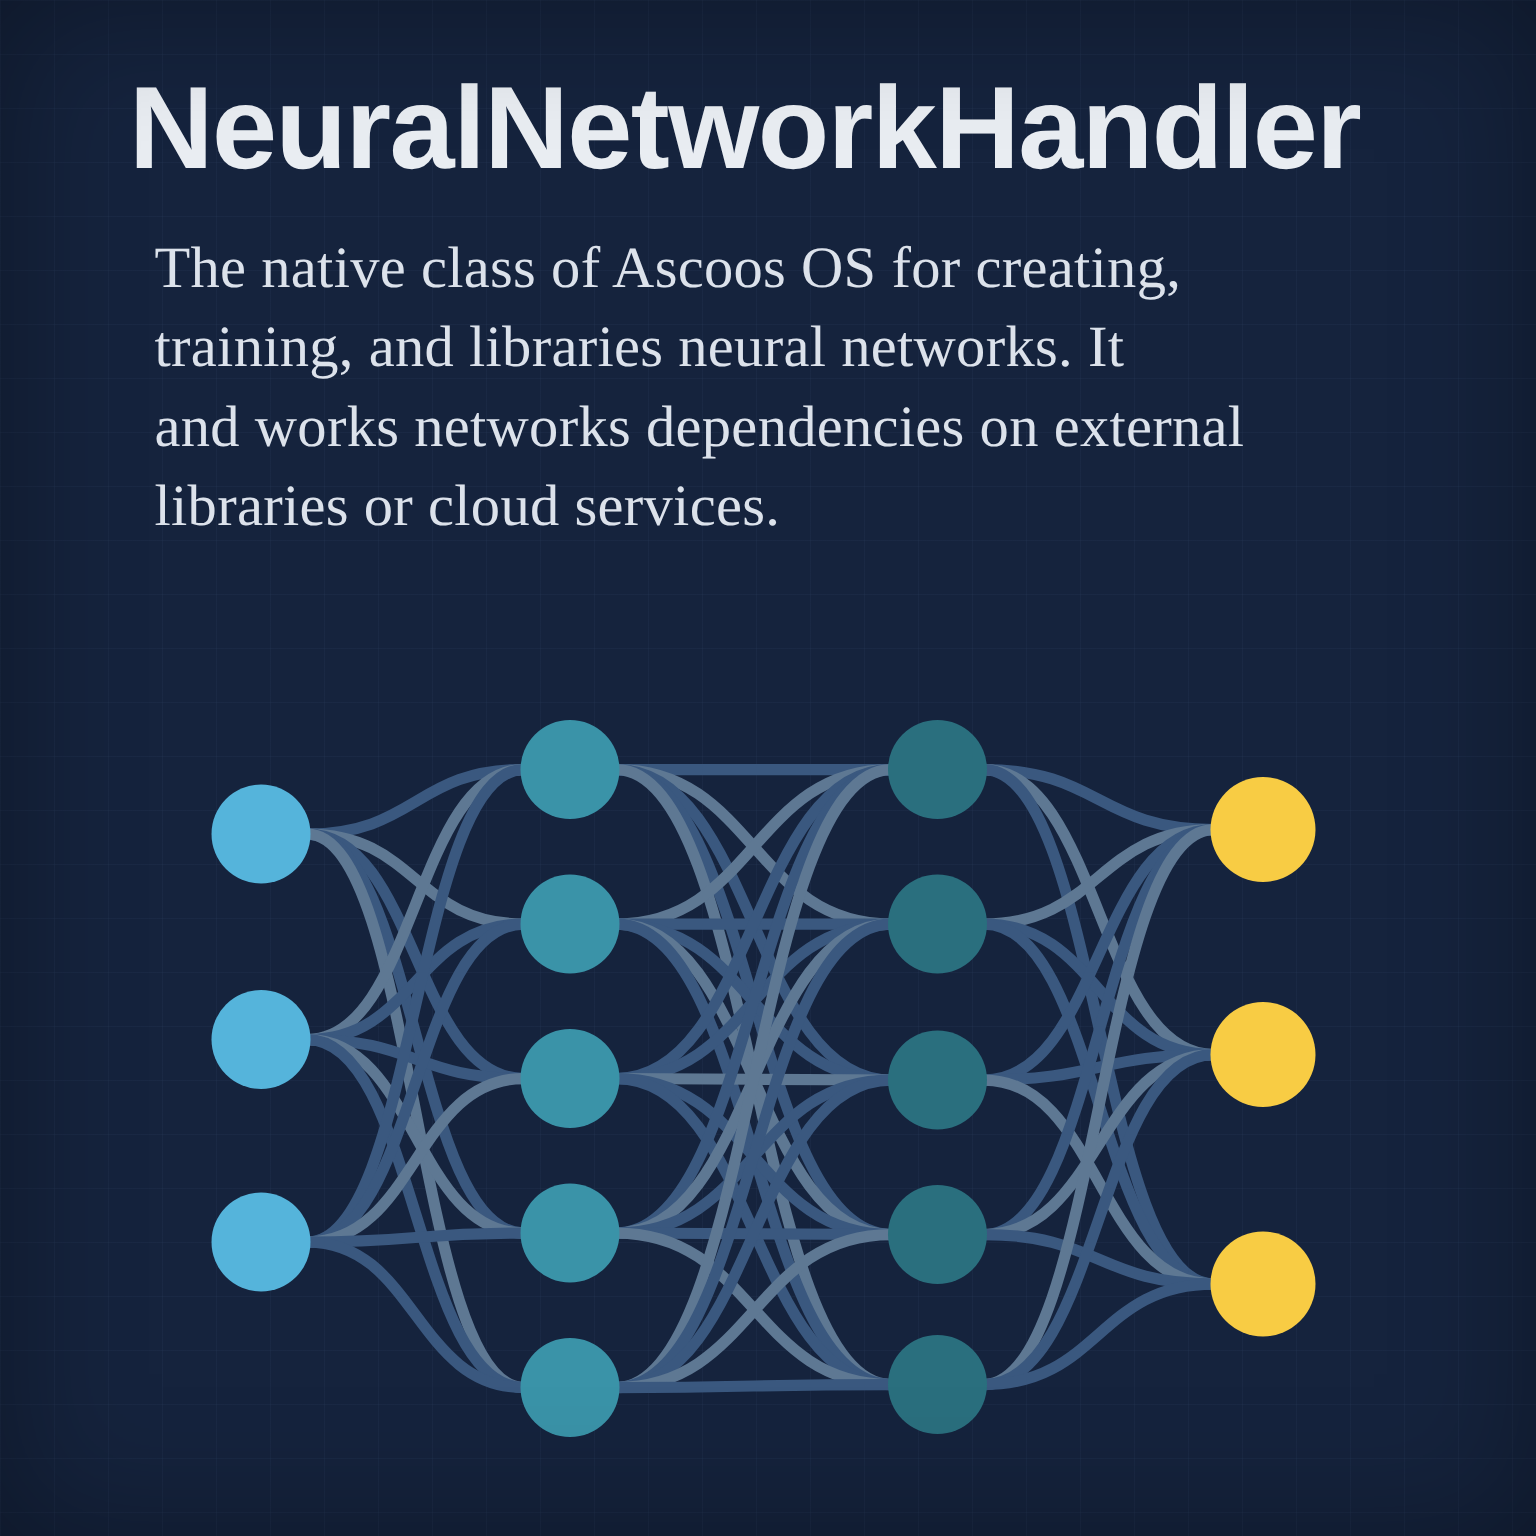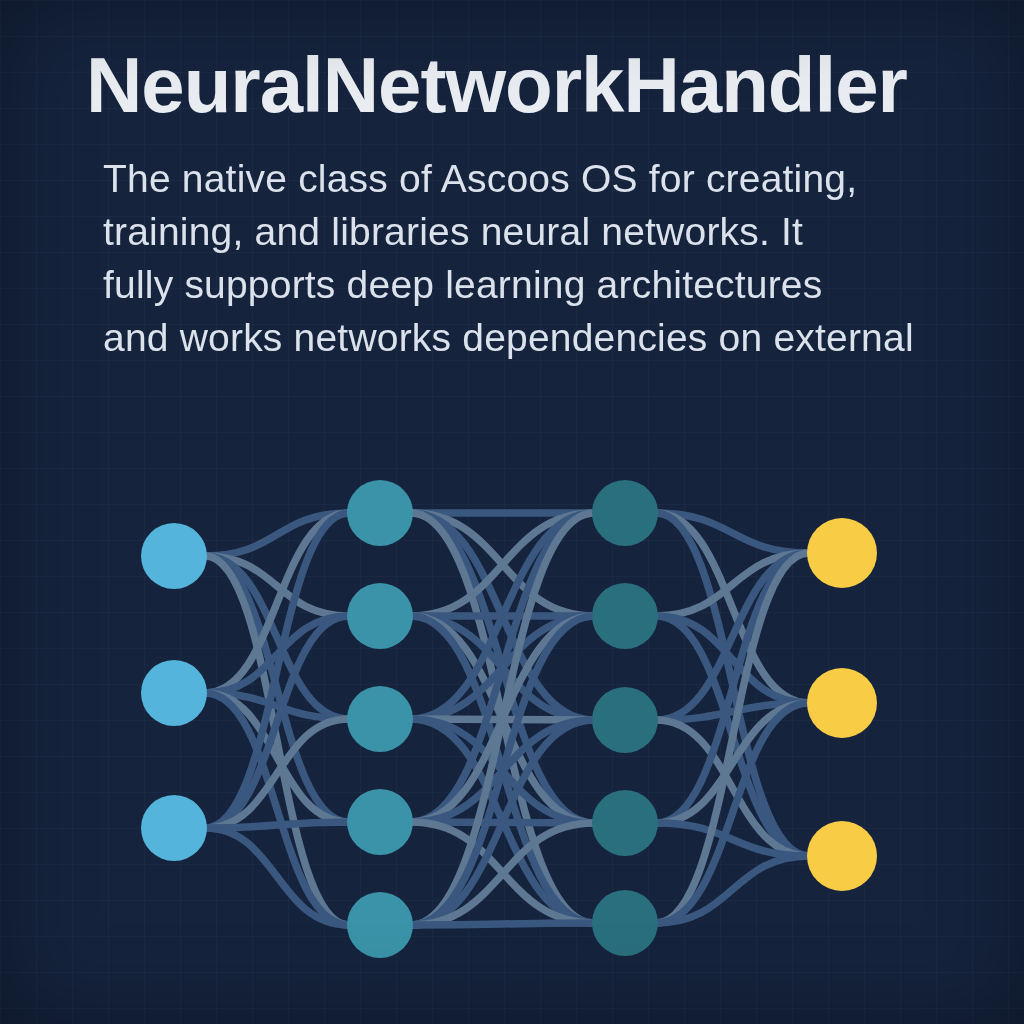--- a/index.html
+++ b/index.html
@@ -41,21 +41,21 @@
   .desc {
     position: absolute;
     left: 103px;
     top: 152px;
     font-size: 39px;
     line-height: 53px;
     font-weight: 400;
     letter-spacing: 0.2px;
     color: #DCE2EB;
   }
-  .desc .line { white-space: nowrap; }
+  .desc .line { white-space: nowrap; font-family: Liberation Serif, serif; }
   svg.net {
     position: absolute;
     left: 0;
     top: 0;
     width: 1024px;
     height: 1024px;
     z-index: 1;
   }
 </style>
 </head>
@@ -135,18 +135,18 @@
       <circle cx="842" cy="553" r="35" fill="#F8CC44"></circle>
       <circle cx="842" cy="703" r="35" fill="#F8CC44"></circle>
       <circle cx="842" cy="856" r="35" fill="#F8CC44"></circle>
     </svg>
 
   <h1 class="title" style="color: rgb(233, 237, 242);">NeuralNetworkHandler</h1>
 
   <div class="desc" style="color: rgb(220, 226, 235);">
     <div class="line">The native class of Ascoos OS for creating,</div>
     <div class="line">training, and libraries neural networks. It</div>
-    <div class="line">fully supports deep learning architectures</div>
     <div class="line">and works networks dependencies on external</div>
+    <div class="line">libraries or cloud services.</div>
   </div>
 
   <div class="vignette"></div>
 </div>
 
 </body></html>

